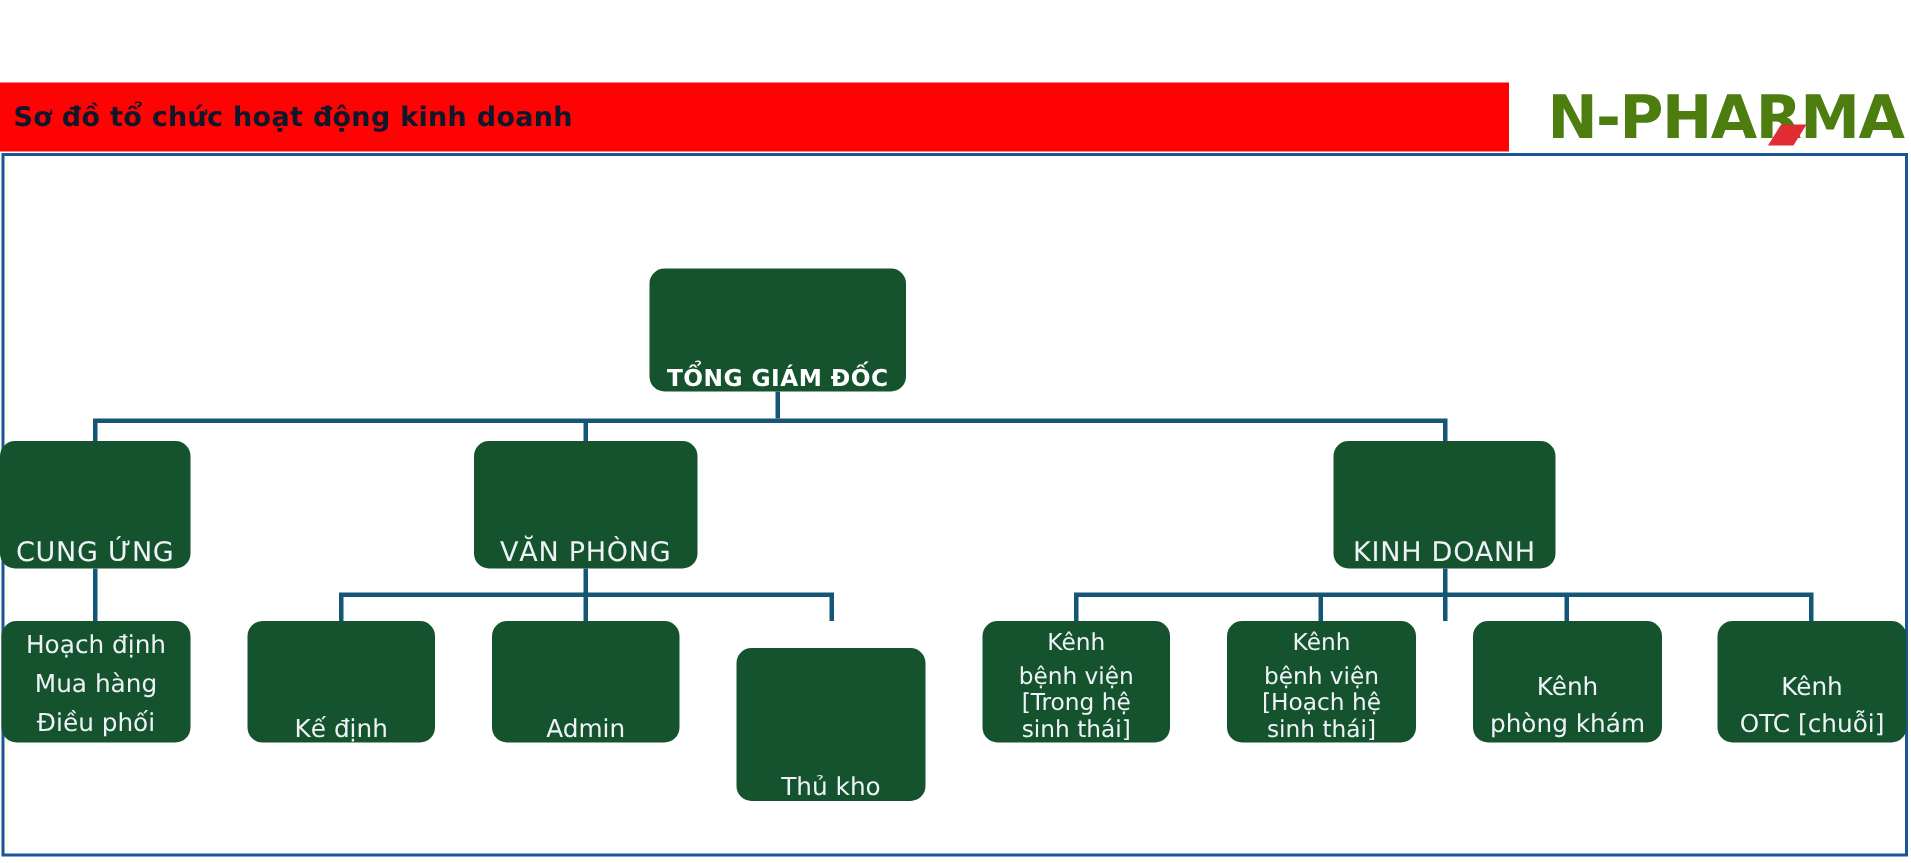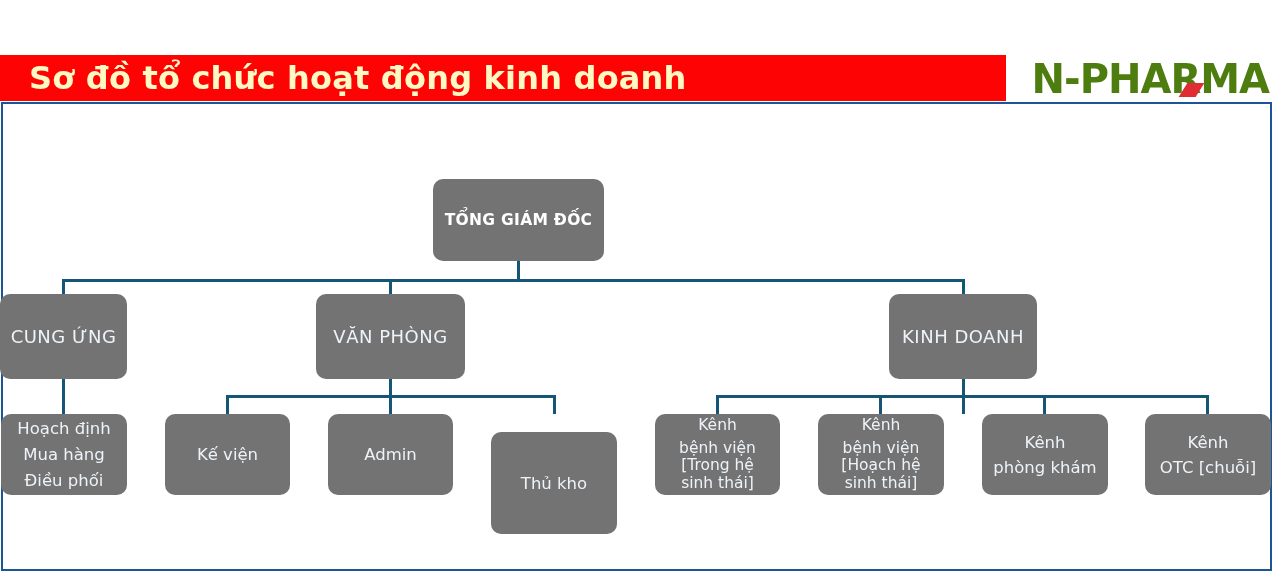--- a/index.html
+++ b/index.html
@@ -11,45 +11,45 @@
     font-family:"DejaVu Sans", "Liberation Sans", sans-serif;
     overflow:hidden;
   }
   
   .header-bar {
     position:absolute; left:0; top:55px; width:1006px; height:46px;
     background:#fe0303;
     display:flex; align-items:center;
   }
   .header-title {
-    color:#fef9c3; font-size:32px; font-weight:bold;
-    padding-left:9px; letter-spacing:0.2px; white-space:nowrap;margin-left:20px;
+    color:#0f172a; font-size:18px; font-weight:bold;
+    padding-left:9px; letter-spacing:0.2px; white-space:nowrap;
   }
   .logo {
     position:absolute; right:5px; top:56px; height:45px;
     display:flex; align-items:center;
     color:#4d7c0f; font-weight:bold; font-size:40px;
     letter-spacing:-1px; white-space:nowrap;
   }
   .logo-r { position:relative; display:inline-block; }
   .logo-r .r-leg {
     position:absolute; right:0px; bottom:5px;
     width:17px; height:14px; background:#e02d33;
     transform:skewX(-32deg);
   }
   
   .frame {
     position:absolute; left:1px; top:102px; width:1271px; height:469px;
     border:2px solid #1b5596; background:transparent;
   }
   
   .node {
-    position:absolute; background:#737373; border-radius:10px;
+    position:absolute; background:#14532d; border-radius:10px;
     color:#eef3f8; display:flex; flex-direction:column;
-    align-items:center; justify-content:center; text-align:center;
+    align-items:center; justify-content:flex-end; text-align:center;
   }
   .node .ln { display:block; }
   .root-label { color:#ffffff; font-weight:bold; font-size:15.5px; letter-spacing:0.3px; }
   .l2-label   { font-size:18px; letter-spacing:0.5px; }
   .l3-label   { font-size:16.5px; }
   .lines3 .ln { font-size:16.5px; line-height:26px; }
   .lines2 .ln { font-size:16.5px; line-height:25px; }
   .lines4 .ln { font-size:15.5px; line-height:17.5px; }
   .lines4 .ln.first { margin-bottom:5px; }
   .it { }
@@ -105,21 +105,21 @@
     <span class="ln">Hoạch định</span>
     <span class="ln">Mua hàng</span>
     <span class="ln">Điều phối</span>
   </div>
 
   <div class="node" style="left:889px; top:294px; width:148px; height:85px;">
     <span class="l2-label">KINH DOANH</span>
   </div>
 
   <div class="node" style="left:165px; top:414px; width:125px; height:81px;">
-    <span class="l3-label">Kế viện</span>
+    <span class="l3-label">Kế định</span>
   </div>
   <div class="node" style="left:328px; top:414px; width:125px; height:81px;">
     <span class="l3-label">Admin</span>
   </div>
   <div class="node" style="left:491px; top:414px; width:126px; height:102px;margin-top:18px;">
     <span class="l3-label">Thủ kho</span>
   </div>
 
   <div class="node lines4" style="left:655px; top:414px; width:125px; height:81px;">
     <span class="ln first">Kênh</span>

